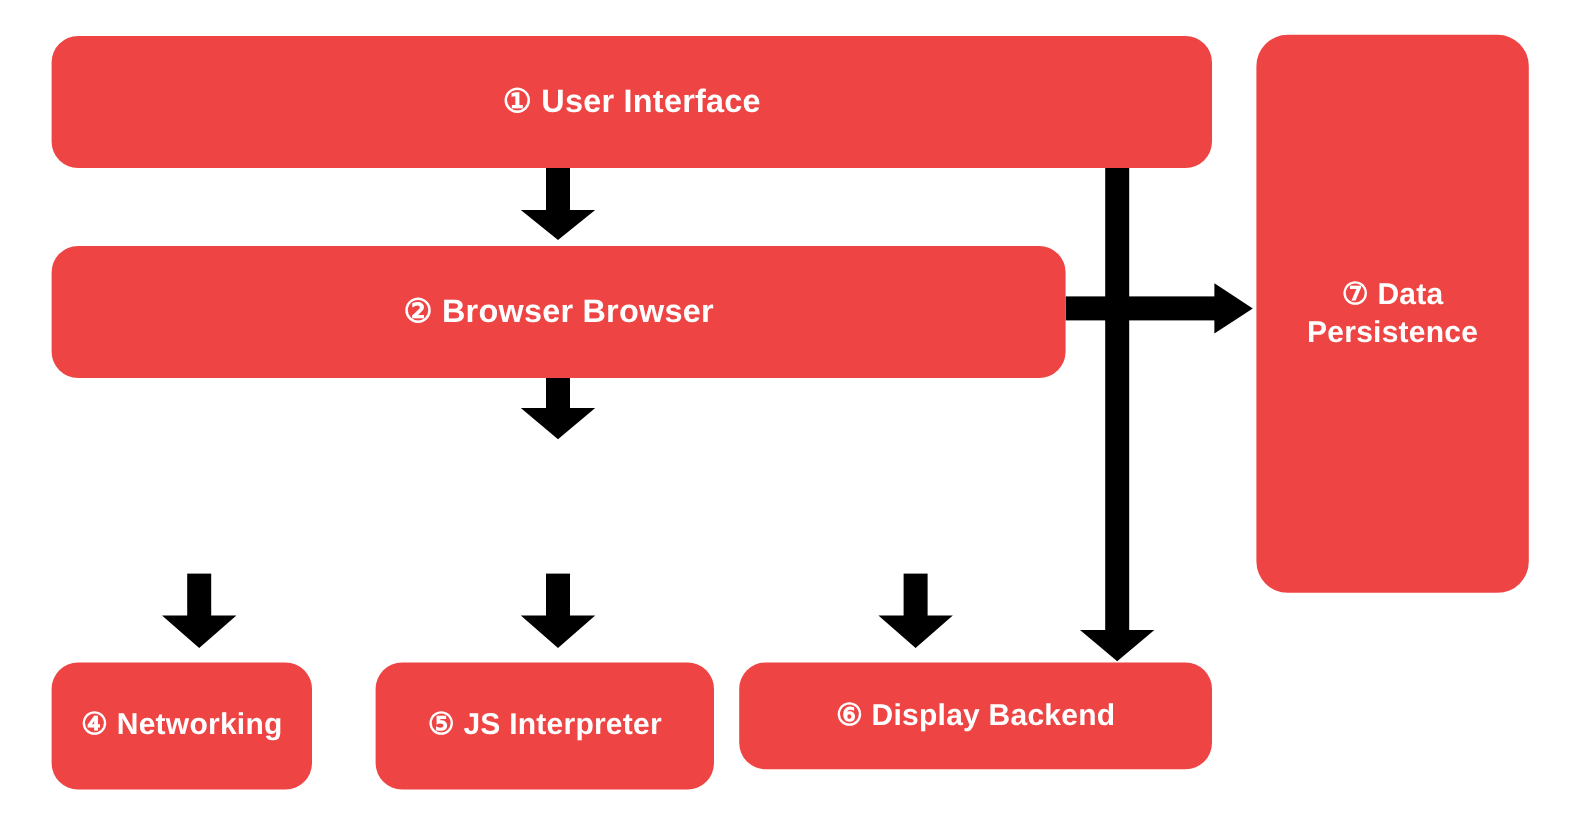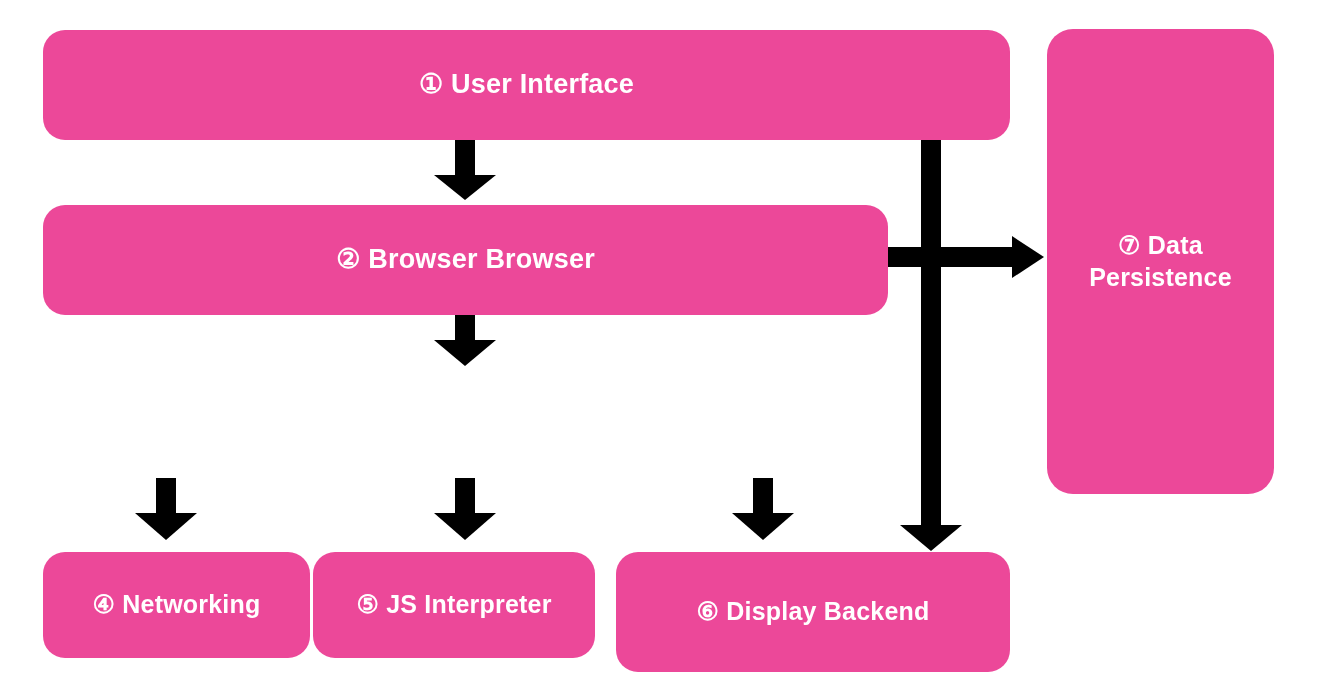--- a/index.html
+++ b/index.html
@@ -13,21 +13,21 @@
   }
   #diagram {
     position: relative;
     width: 1329px;
     height: 680px;
     background: #ffffff;
     overflow: hidden;
   }
   .node {
     position: absolute;
-    background: #ec4899;
+    background: #ef4444;
     border-radius: 22px;
     display: flex;
     align-items: center;
     justify-content: center;
     box-sizing: border-box;
     color: #ffffff;
     font-weight: bold;
     letter-spacing: 0.2px;
     text-align: center;
     line-height: 1.25;
@@ -35,23 +35,23 @@
   }
   .node .label {
     display: block;
     white-space: pre-line;
   }
 
   
   #node-ui        { left: 43px;   top: 30px;  width: 967px; height: 110px; font-size: 27px; }
   #node-browser   { left: 43px;   top: 205px; width: 845px; height: 110px; font-size: 27px; }
   #node-render    { left: 43px;   top: 373px; width: 845px; height: 105px; font-size: 27px; }
-  #node-network   { left: 43px;   top: 552px; width: 267px; height: 106px; font-size: 25px; }
+  #node-network   { left: 43px;   top: 552px; width: 217px; height: 106px; font-size: 25px; }
   #node-js        { left: 313px;  top: 552px; width: 282px; height: 106px; font-size: 25px; }
-  #node-display   { left: 616px;  top: 552px; width: 394px; height: 120px; font-size: 25px; }
+  #node-display   { left: 616px;  top: 552px; width: 394px; height: 89px; font-size: 25px; }
   #node-data      { left: 1047px; top: 29px;  width: 227px; height: 465px; font-size: 25px;
                     border-radius: 26px; }
 
   
   #connectors {
     position: absolute;
     left: 0;
     top: 0;
     width: 1329px;
     height: 680px;

